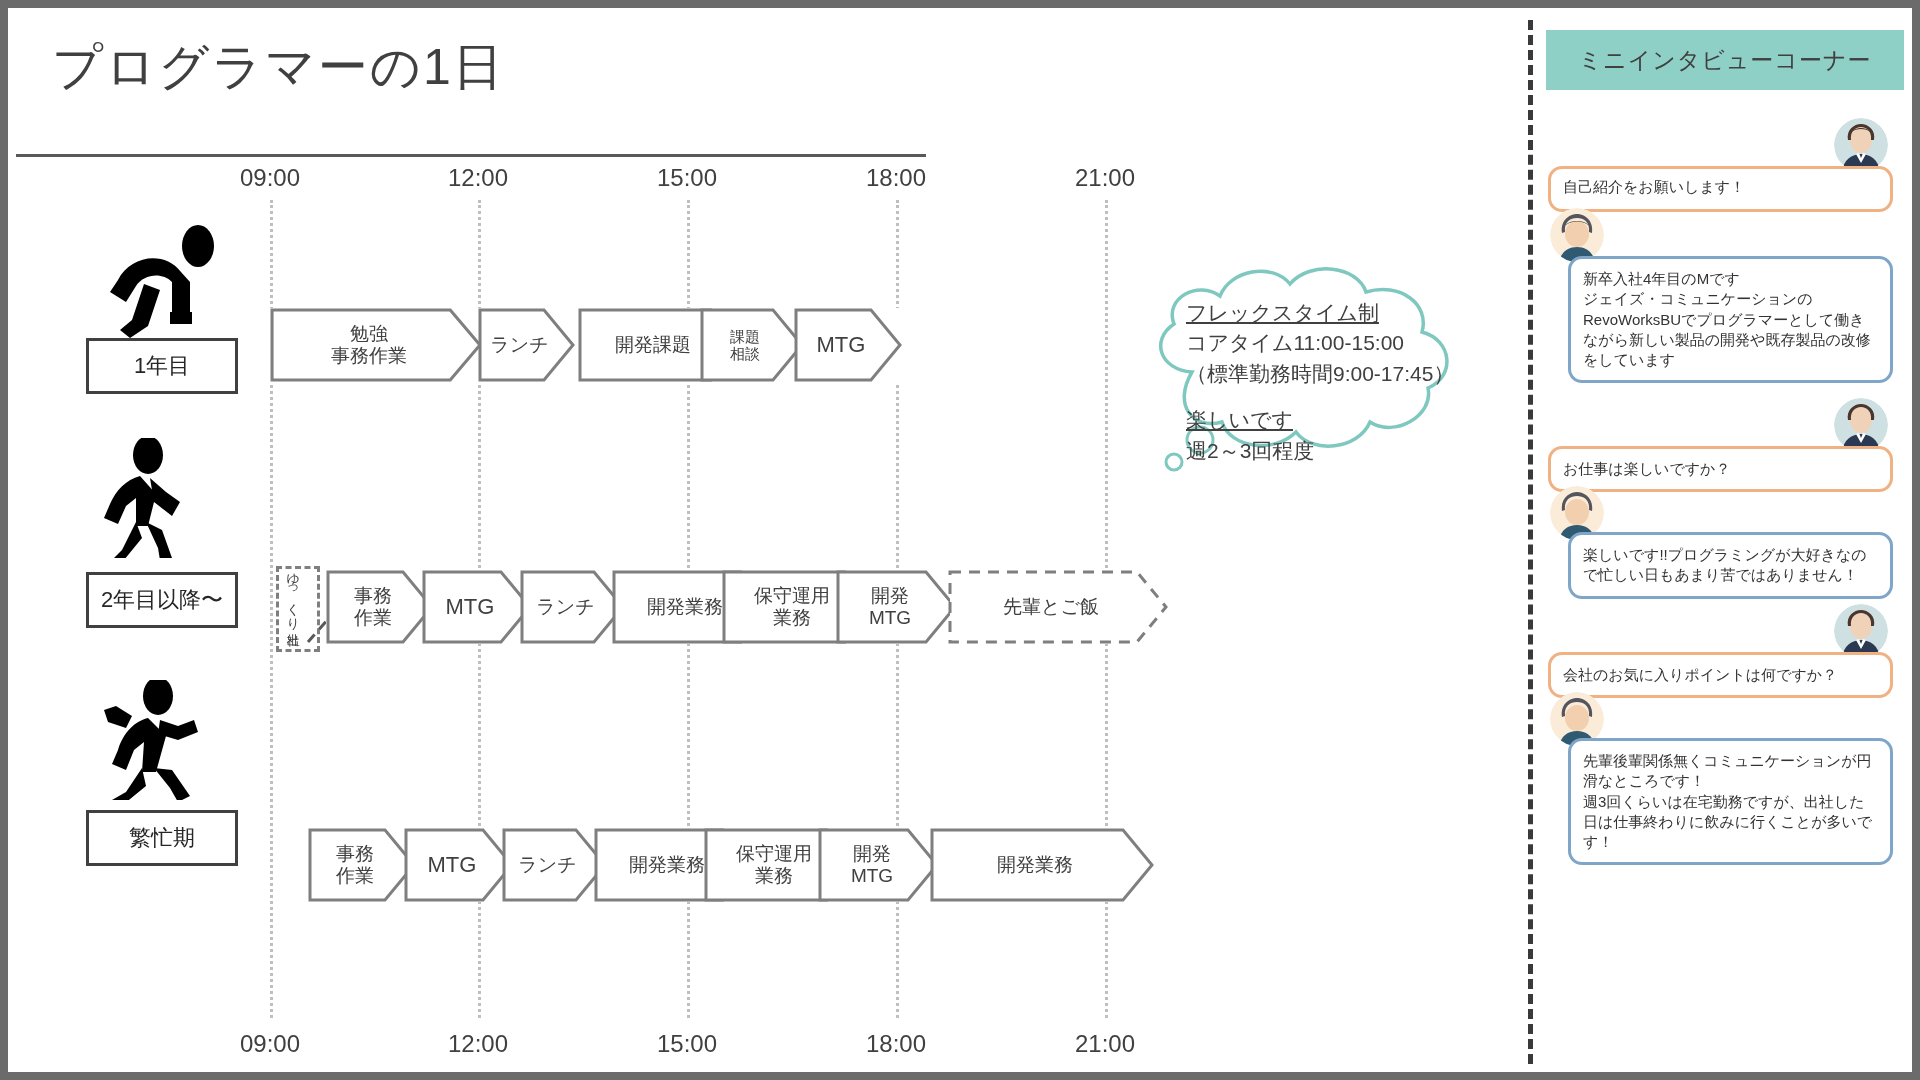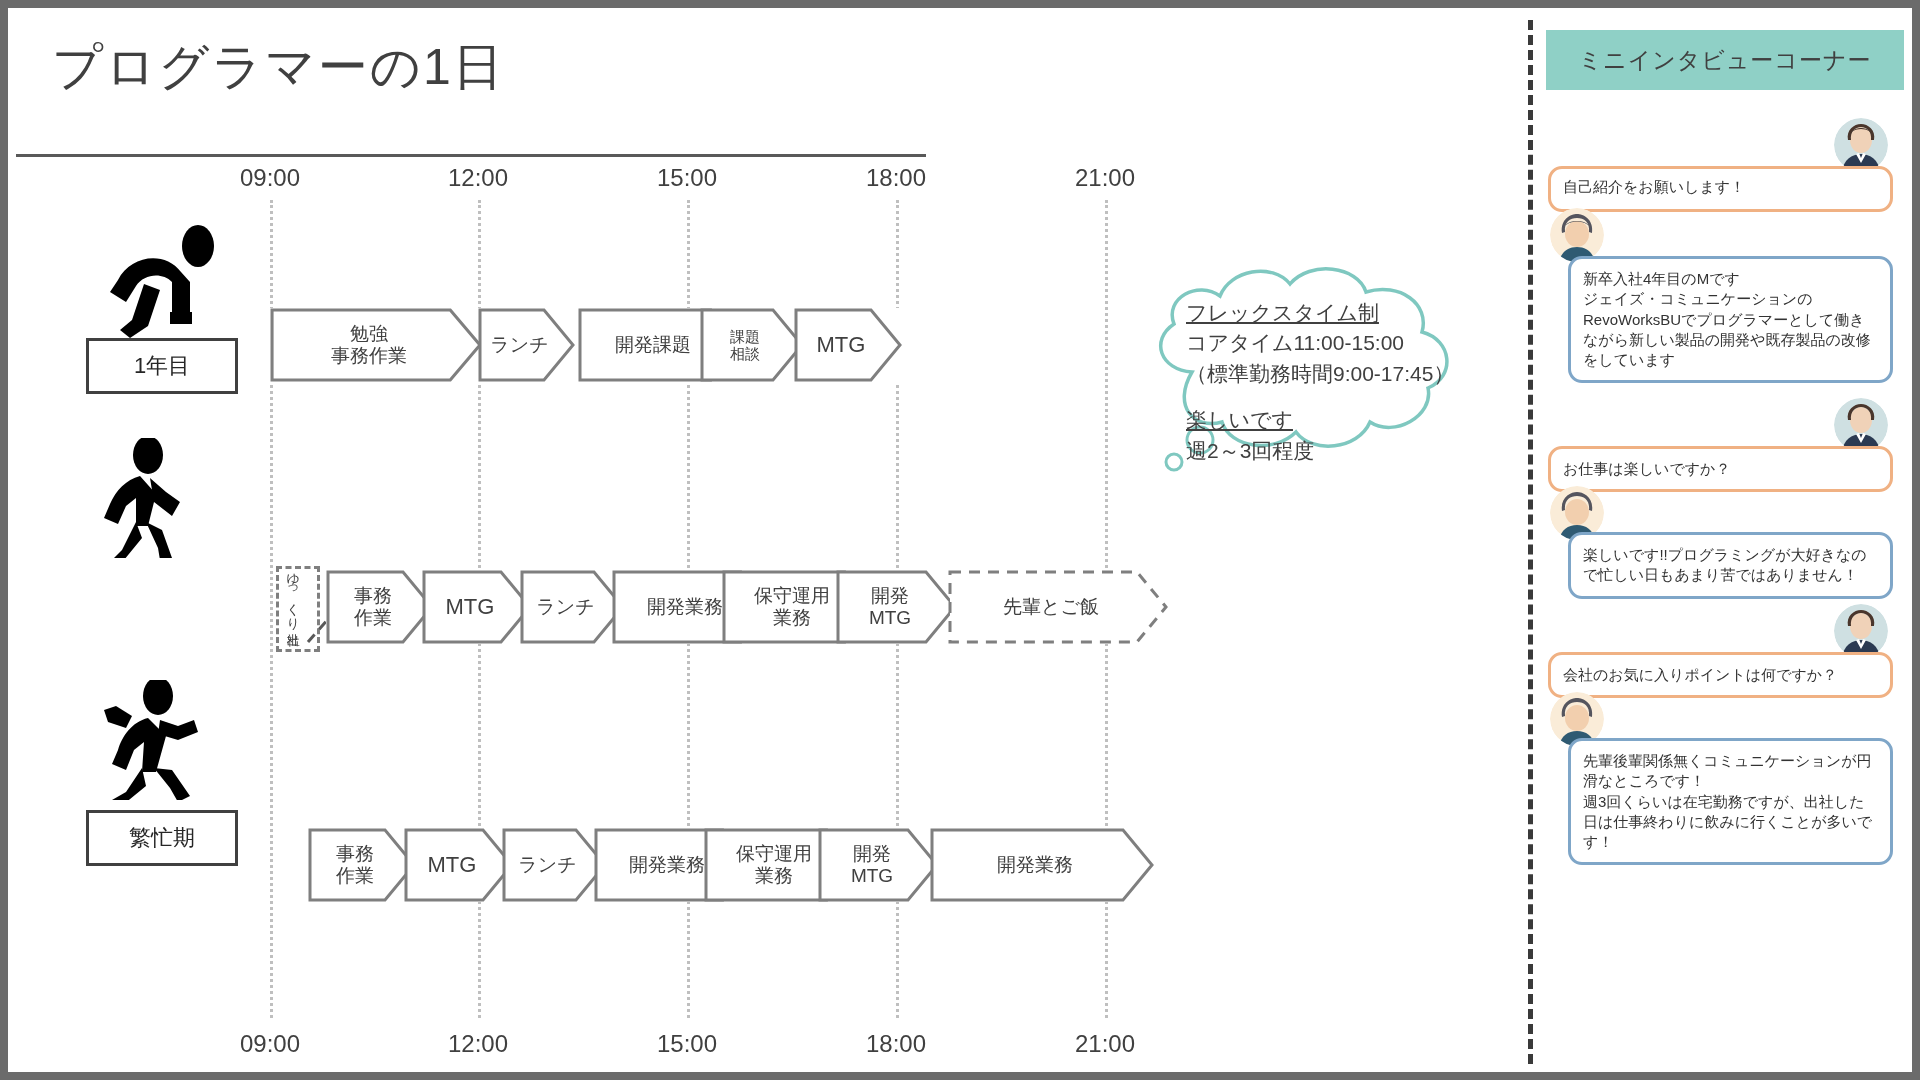--- a/index.html
+++ b/index.html
@@ -166,20 +166,21 @@
 
     <div class="figure" style="left:78px;top:430px;">
       <svg viewBox="0 0 150 120" width="150" height="120">
         <ellipse cx="62" cy="17" rx="15" ry="19" fill="#000"></ellipse>
         <path d="M54 38 C40 42 30 52 24 66 L18 80 L32 86 L40 68 L50 60 L50 88 L62 88 L70 56 Z" fill="#000"></path>
         <path d="M64 40 L80 54 L94 64 L86 78 L68 64 Z" fill="#000"></path>
         <path d="M50 84 L36 112 L26 122 L38 122 L56 100 Z" fill="#000"></path>
         <path d="M60 84 L72 110 L74 122 L86 120 L76 92 Z" fill="#000"></path>
       </svg>
     </div>
+    <div class="rowlabel" style="left:78px;top:564px;">2年目以降〜</div>
 
     <div class="slowbox" style="left:268px;top:558px;width:44px;height:86px;"></div>
     <div class="vtext" style="left:278px;top:556px;height:92px;">ゆっくり出社</div>
     <svg style="position:absolute;left:296px;top:562px;width:70px;height:80px;">
       <line x1="4" y1="72" x2="60" y2="8" stroke="#595959" stroke-width="3" stroke-dasharray="10,7"></line>
     </svg>
 
     <div class="chev" style="left:318px;top:562px;width:108px;font-size:19px;">
       <svg viewBox="0 0 108 74" preserveAspectRatio="none">
           <polygon points="2,2 77,2 106,37 77,72 2,72" fill="#fff" stroke="#7f7f7f" stroke-width="3"></polygon>

